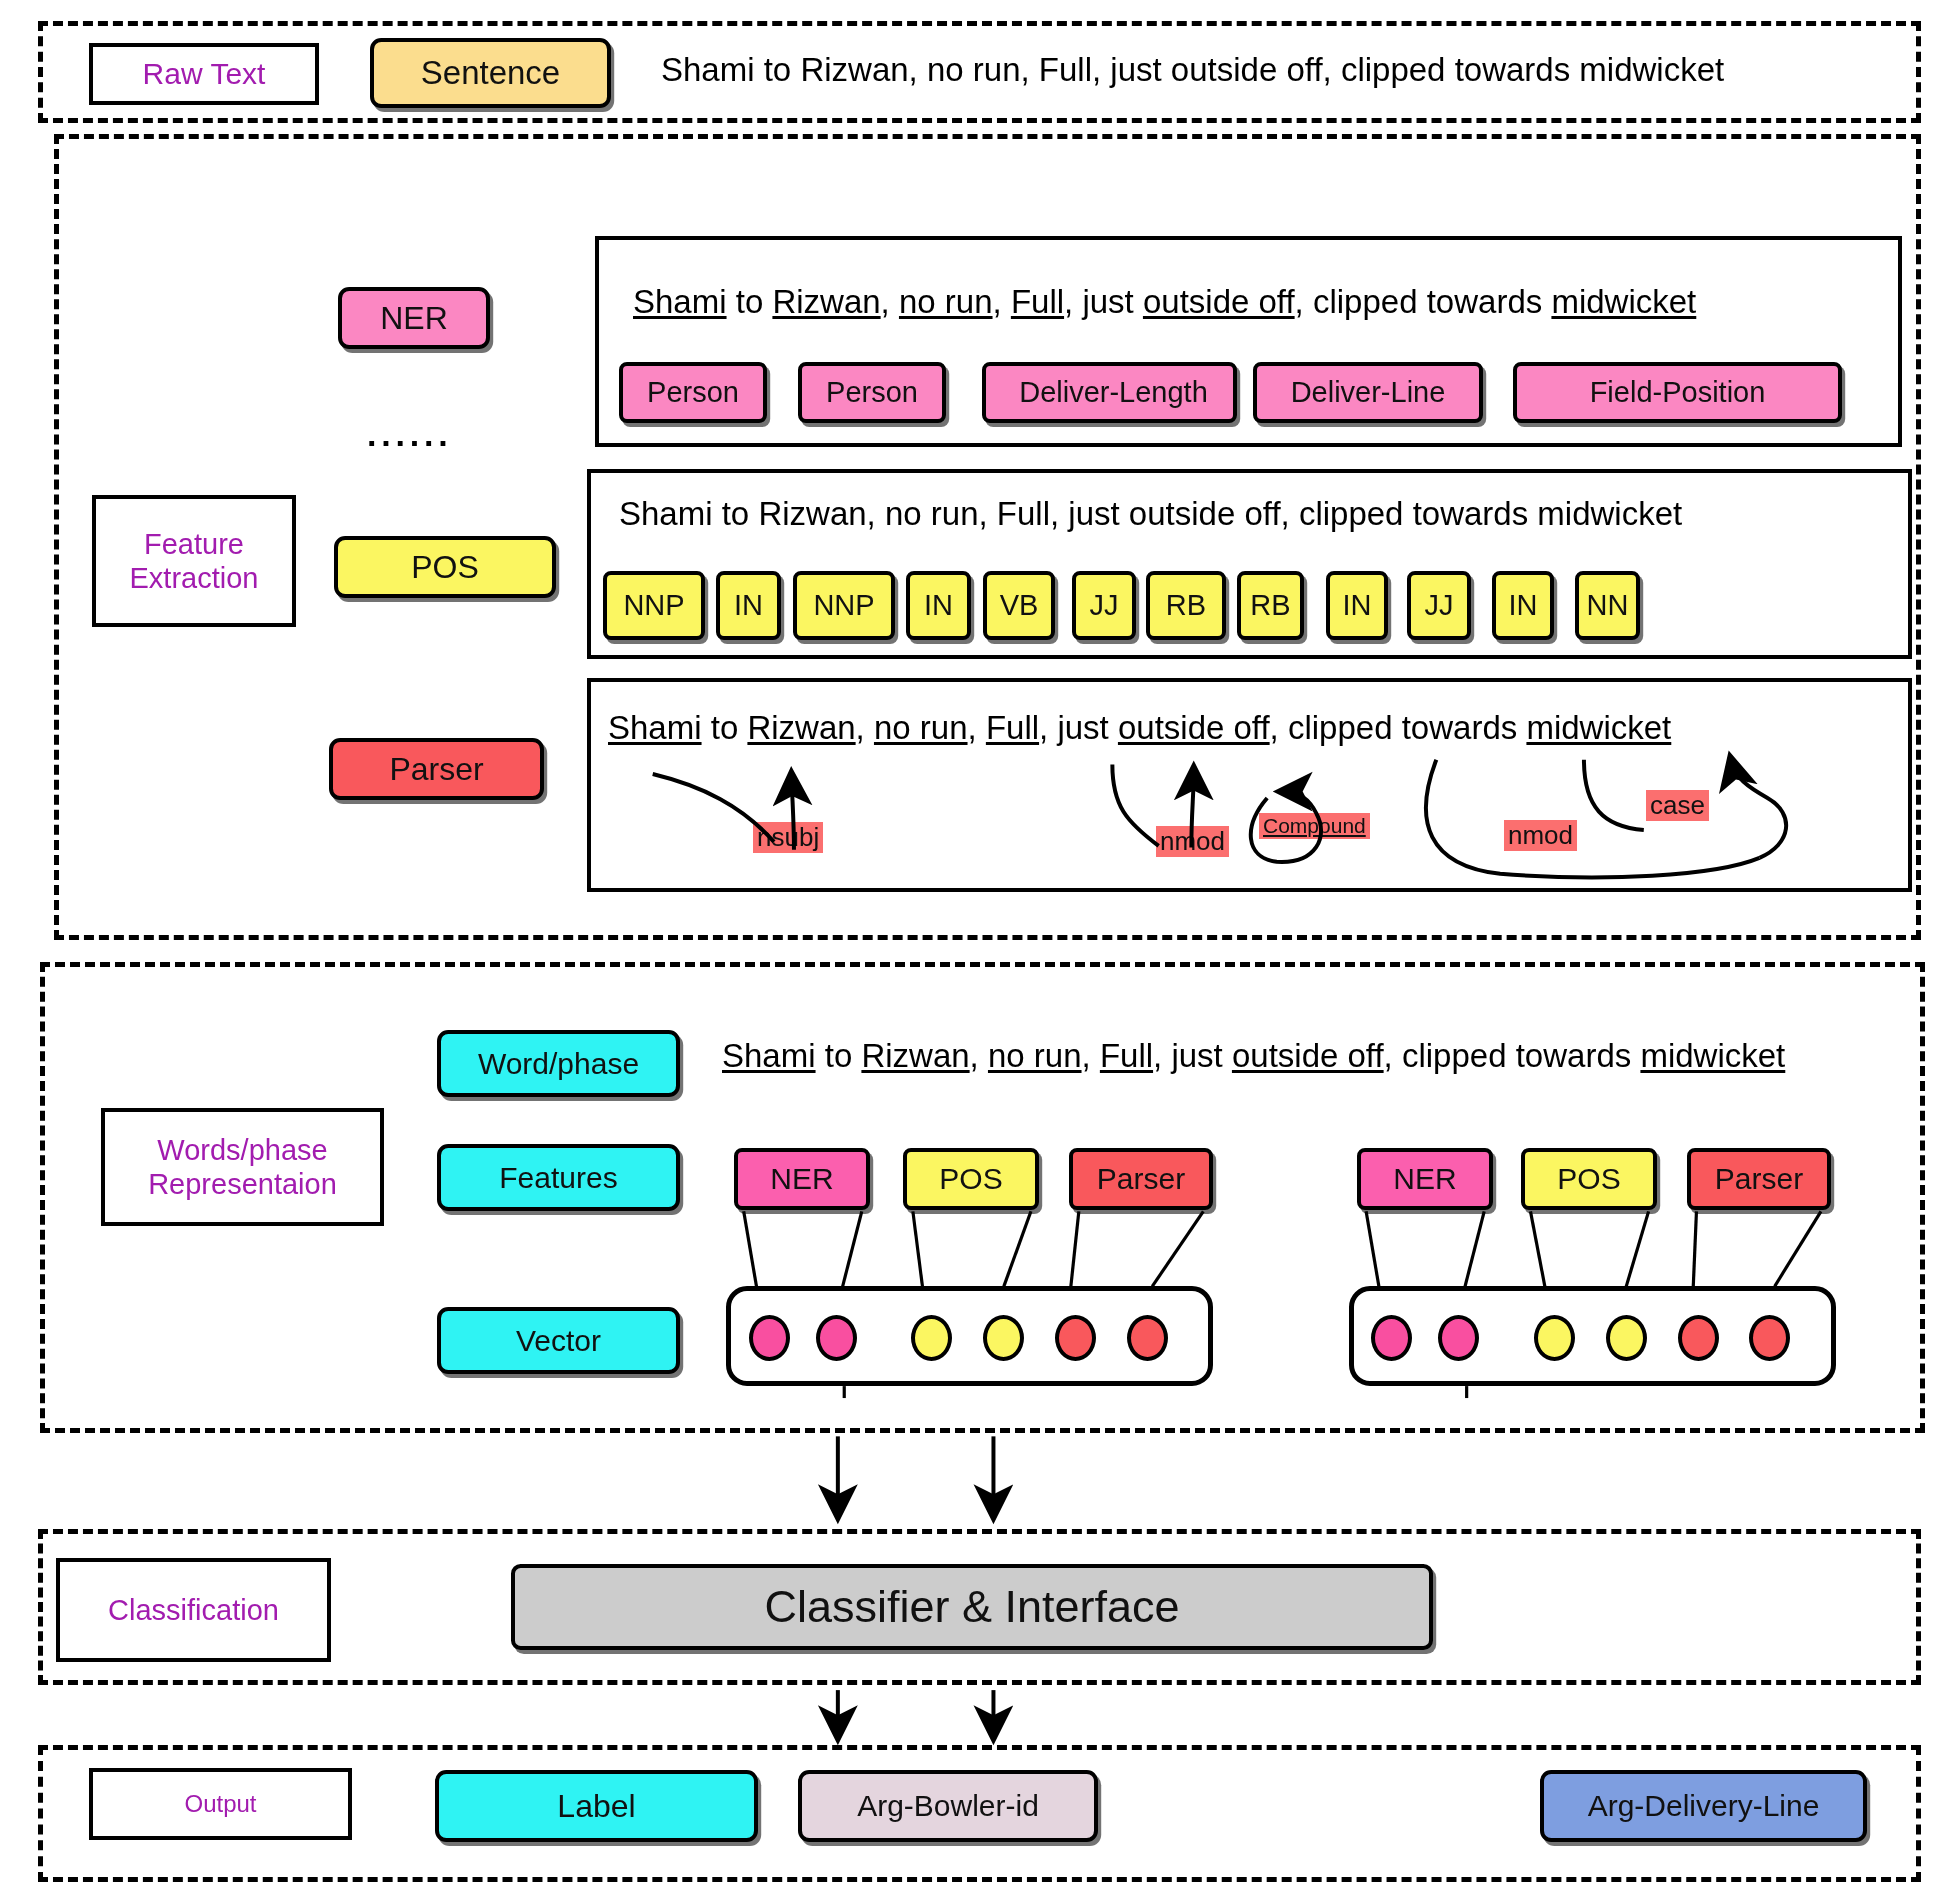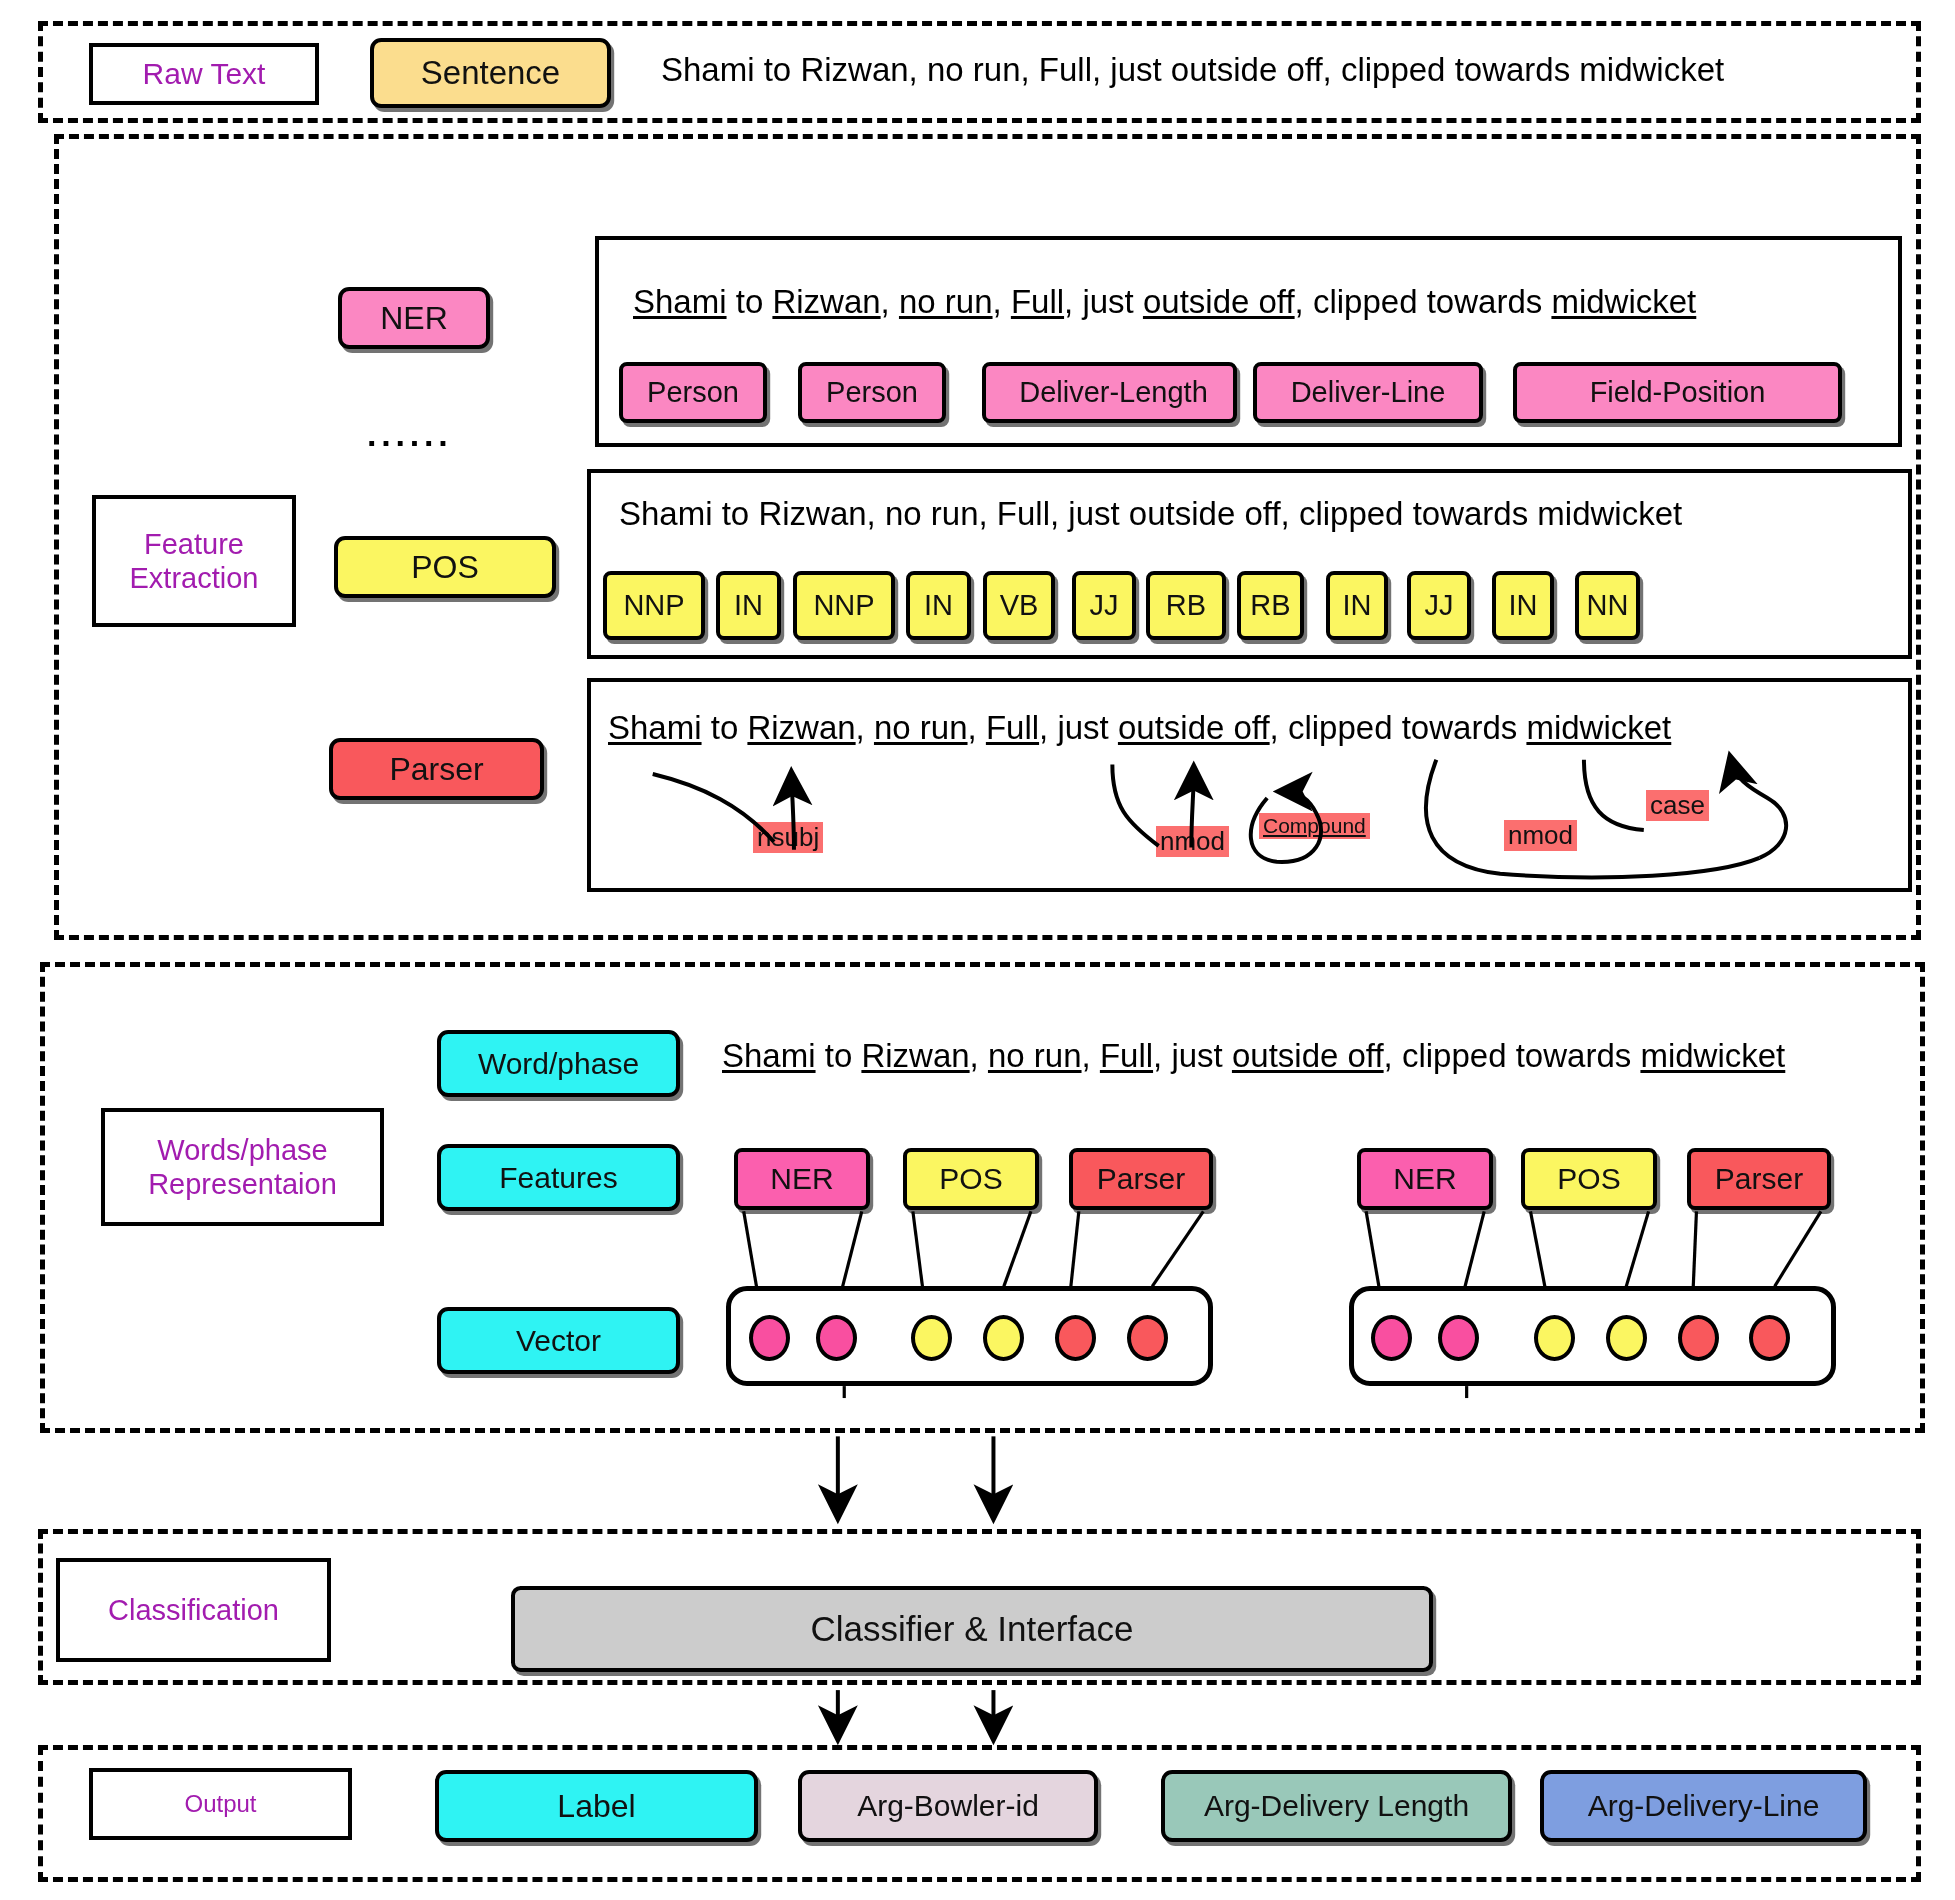--- a/index.html
+++ b/index.html
@@ -203,29 +203,28 @@
   <div class="dot" style="left:1438px; top:1315px; width:41px; height:46px; background:#f94fa0;"></div>
   <div class="dot" style="left:1534px; top:1315px; width:41px; height:46px; background:#fbf661;"></div>
   <div class="dot" style="left:1606px; top:1315px; width:41px; height:46px; background:#fbf661;"></div>
   <div class="dot" style="left:1678px; top:1315px; width:41px; height:46px; background:#f9585c;"></div>
   <div class="dot" style="left:1749px; top:1315px; width:41px; height:46px; background:#f9585c;"></div>
 
   <div class="section" style="left:38px; top:1529px; width:1883px; height:156px;"></div>
 
   <div class="plainbox" style="left:56px; top:1558px; width:275px; height:104px; font-size:29px;">Classification</div>
 
-  <div class="chip sq" style="left:511px; top:1564px; width:922px; height:86px; background:#cccccc; font-size:35px; border-radius:9.6px;margin-top:22px;">Classifier &amp; Interface</div>
+  <div class="chip sq" style="left:511px; top:1564px; width:922px; height:86px; background:#cccccc; font-size:45px; border-radius:9.6px;">Classifier &amp; Interface</div>
 
   <div class="section" style="left:38px; top:1745px; width:1883px; height:137px;"></div>
 
   <div class="plainbox" style="left:89px; top:1768px; width:263px; height:72px; font-size:24px;">Output</div>
 
   <div class="chip" style="left:435px; top:1770px; width:323px; height:72px; background:#2ff3f3; font-size:32px;">Label</div>
   <div class="chip" style="left:798px; top:1770px; width:300px; height:72px; background:#e4d5de; font-size:30px;">Arg-Bowler-id</div>
-  <div class="chip" style="left:1161px; top:1770px; width:351px; height:72px; background:#99c8b9; font-size:30px;">Arg-Delivery Length</div>
   <div class="chip" style="left:1540px; top:1770px; width:327px; height:72px; background:#7e9ee0; font-size:30px;">Arg-Delivery-Line</div>
 
   <svg class="overlay" viewBox="0 0 2450 2381">
     <defs>
       <marker id="ah" markerWidth="10" markerHeight="10" refX="6" refY="4" orient="auto" markerUnits="strokeWidth">
         <path d="M0,0 L8,4 L0,8 L2,4 z" fill="#000"></path>
       </marker>
       <marker id="ahb" markerWidth="12" markerHeight="12" refX="7" refY="5" orient="auto" markerUnits="strokeWidth">
         <path d="M0,0 L10,5 L0,10 L2.5,5 z" fill="#000"></path>
       </marker>

